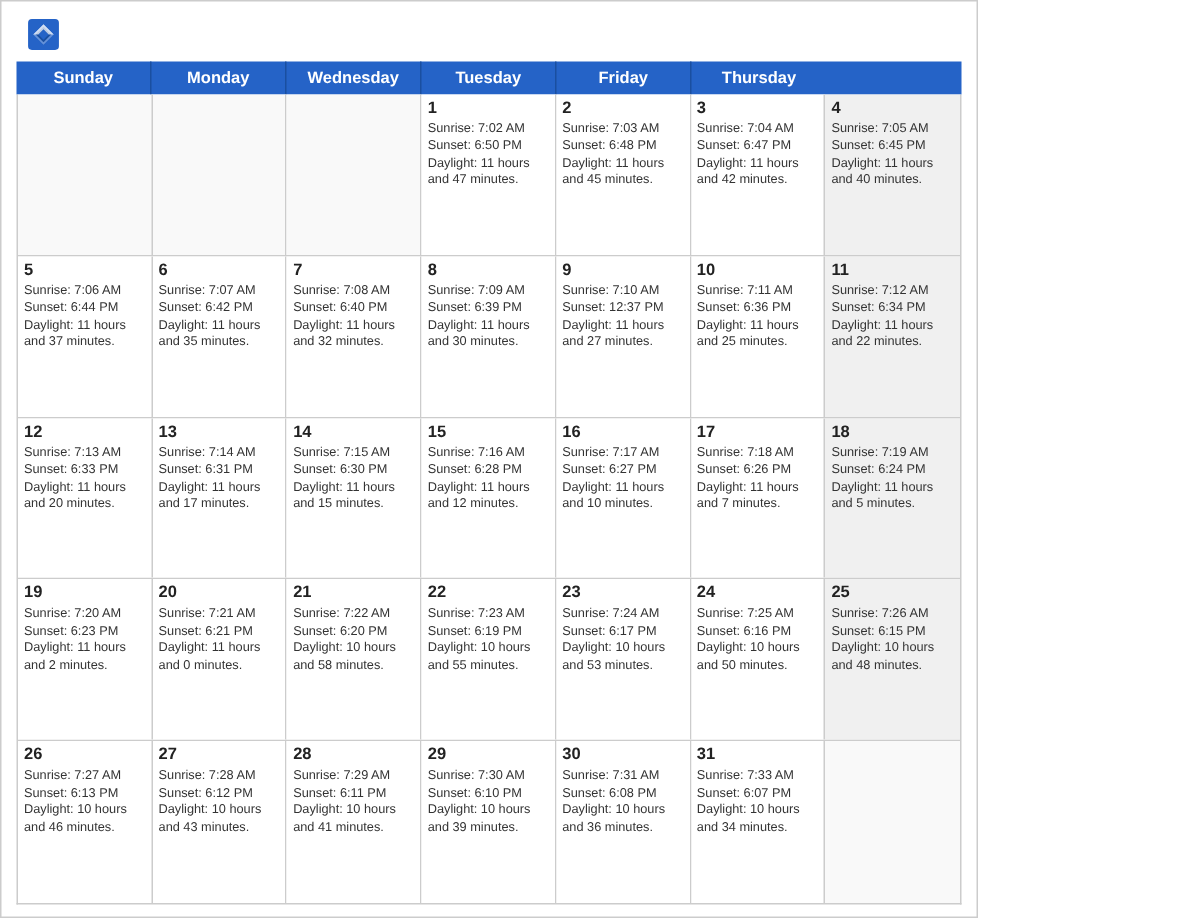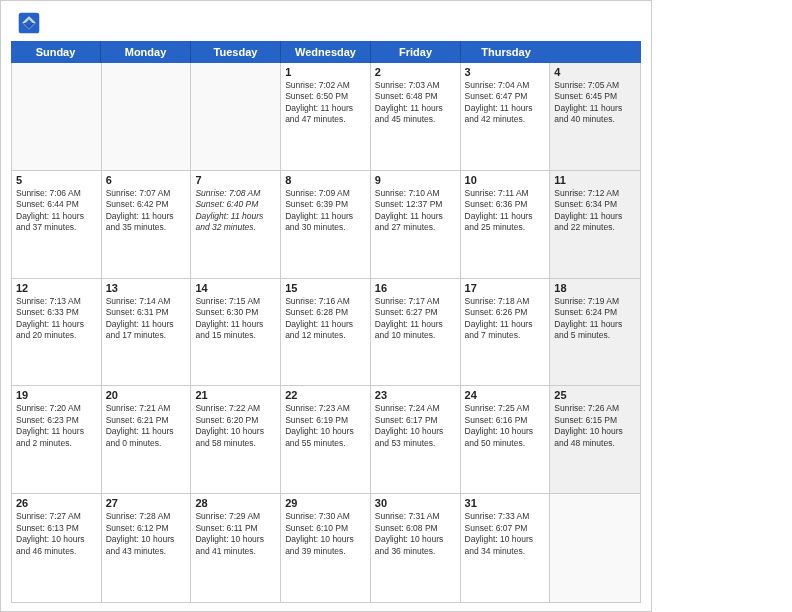--- a/index.html
+++ b/index.html
@@ -133,22 +133,22 @@
     <div class="header-right">
       <div class="month-title"></div>
       <div class="subtitle"></div>
     </div>
   </div>
 
   <div class="calendar">
     <div class="cal-header">
     <div class="cal-header-cell">Sunday</div>
         <div class="cal-header-cell">Monday</div>
+        <div class="cal-header-cell">Wednesday</div>
         <div class="cal-header-cell">Tuesday</div>
-        <div class="cal-header-cell">Wednesday</div>
         <div class="cal-header-cell">Friday</div>
         <div class="cal-header-cell">Thursday</div>
       </div>
     <div class="cal-body">
     <div class="cal-row">
           <div class="cal-cell empty"></div>
           <div class="cal-cell empty"></div>
           <div class="cal-cell empty"></div>
           <div class="cal-cell">
             <div class="day-num">1</div>
@@ -189,21 +189,21 @@
           </div>
           <div class="cal-cell">
             <div class="day-num">6</div>
             <div class="day-info" style="white-space: pre-line;">Sunrise: 7:07 AM
 Sunset: 6:42 PM
 Daylight: 11 hours
 and 35 minutes.</div>
           </div>
           <div class="cal-cell">
             <div class="day-num">7</div>
-            <div class="day-info" style="white-space: pre-line; font-style: italic;">Sunrise: 7:08 AM
+            <div class="day-info" style="white-space: pre-line;">Sunrise: 7:08 AM
 Sunset: 6:40 PM
 Daylight: 11 hours
 and 32 minutes.</div>
           </div>
           <div class="cal-cell">
             <div class="day-num">8</div>
             <div class="day-info" style="white-space: pre-line;">Sunrise: 7:09 AM
 Sunset: 6:39 PM
 Daylight: 11 hours
 and 30 minutes.</div>

